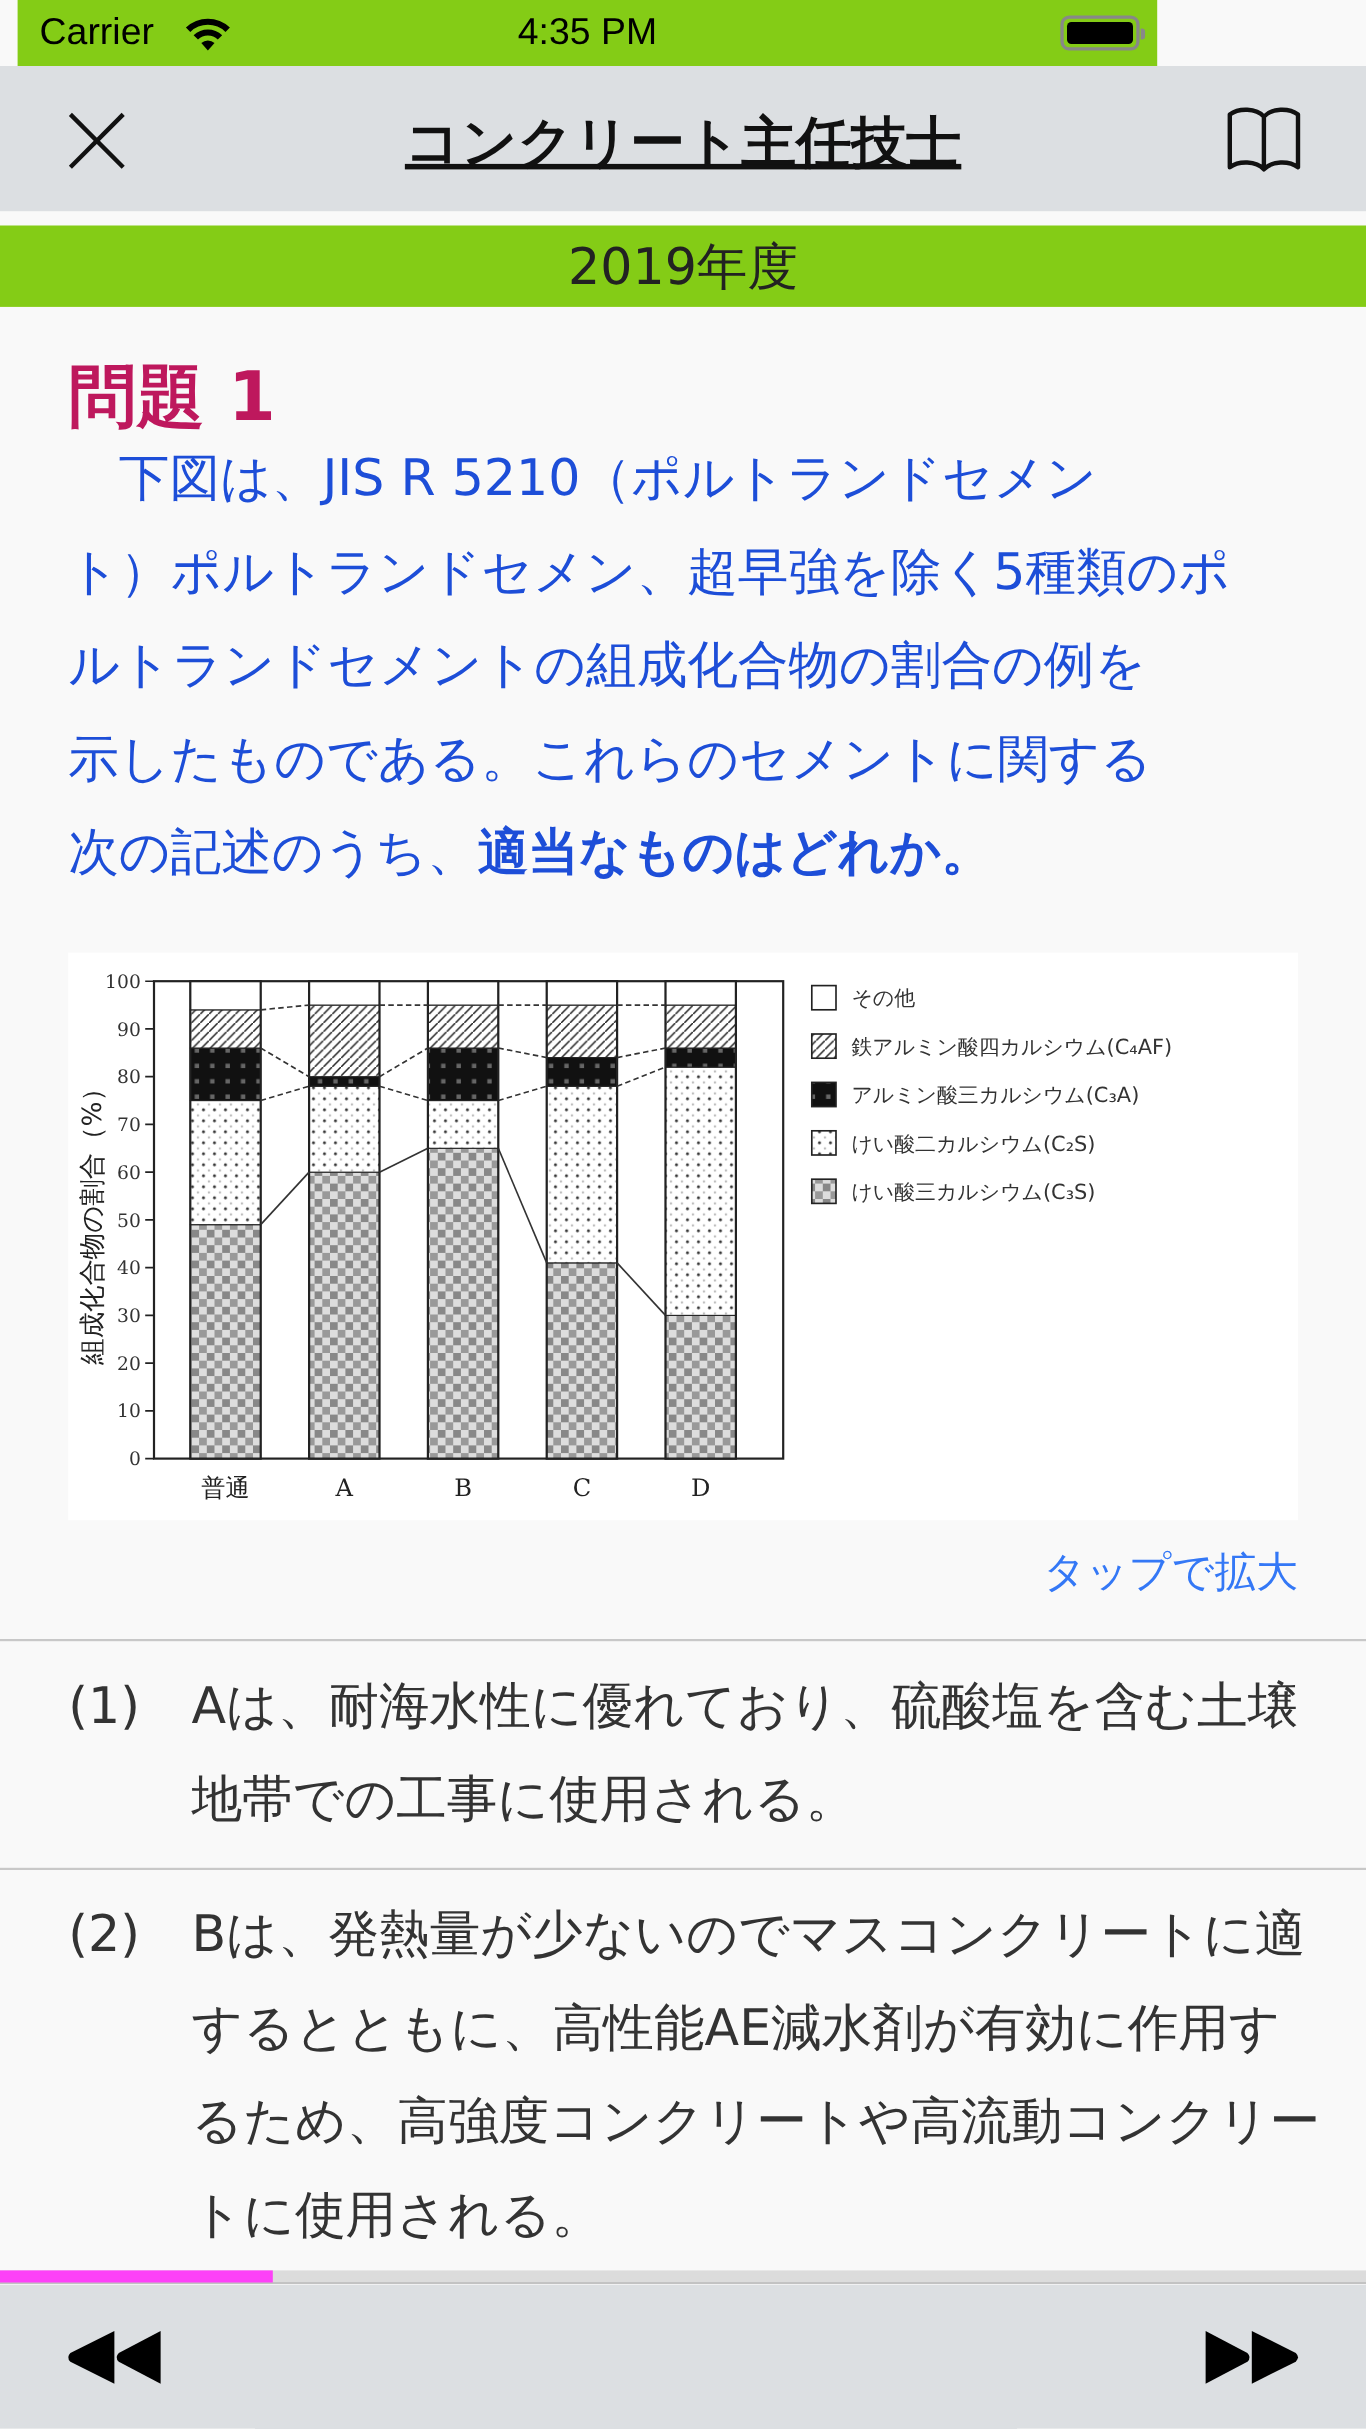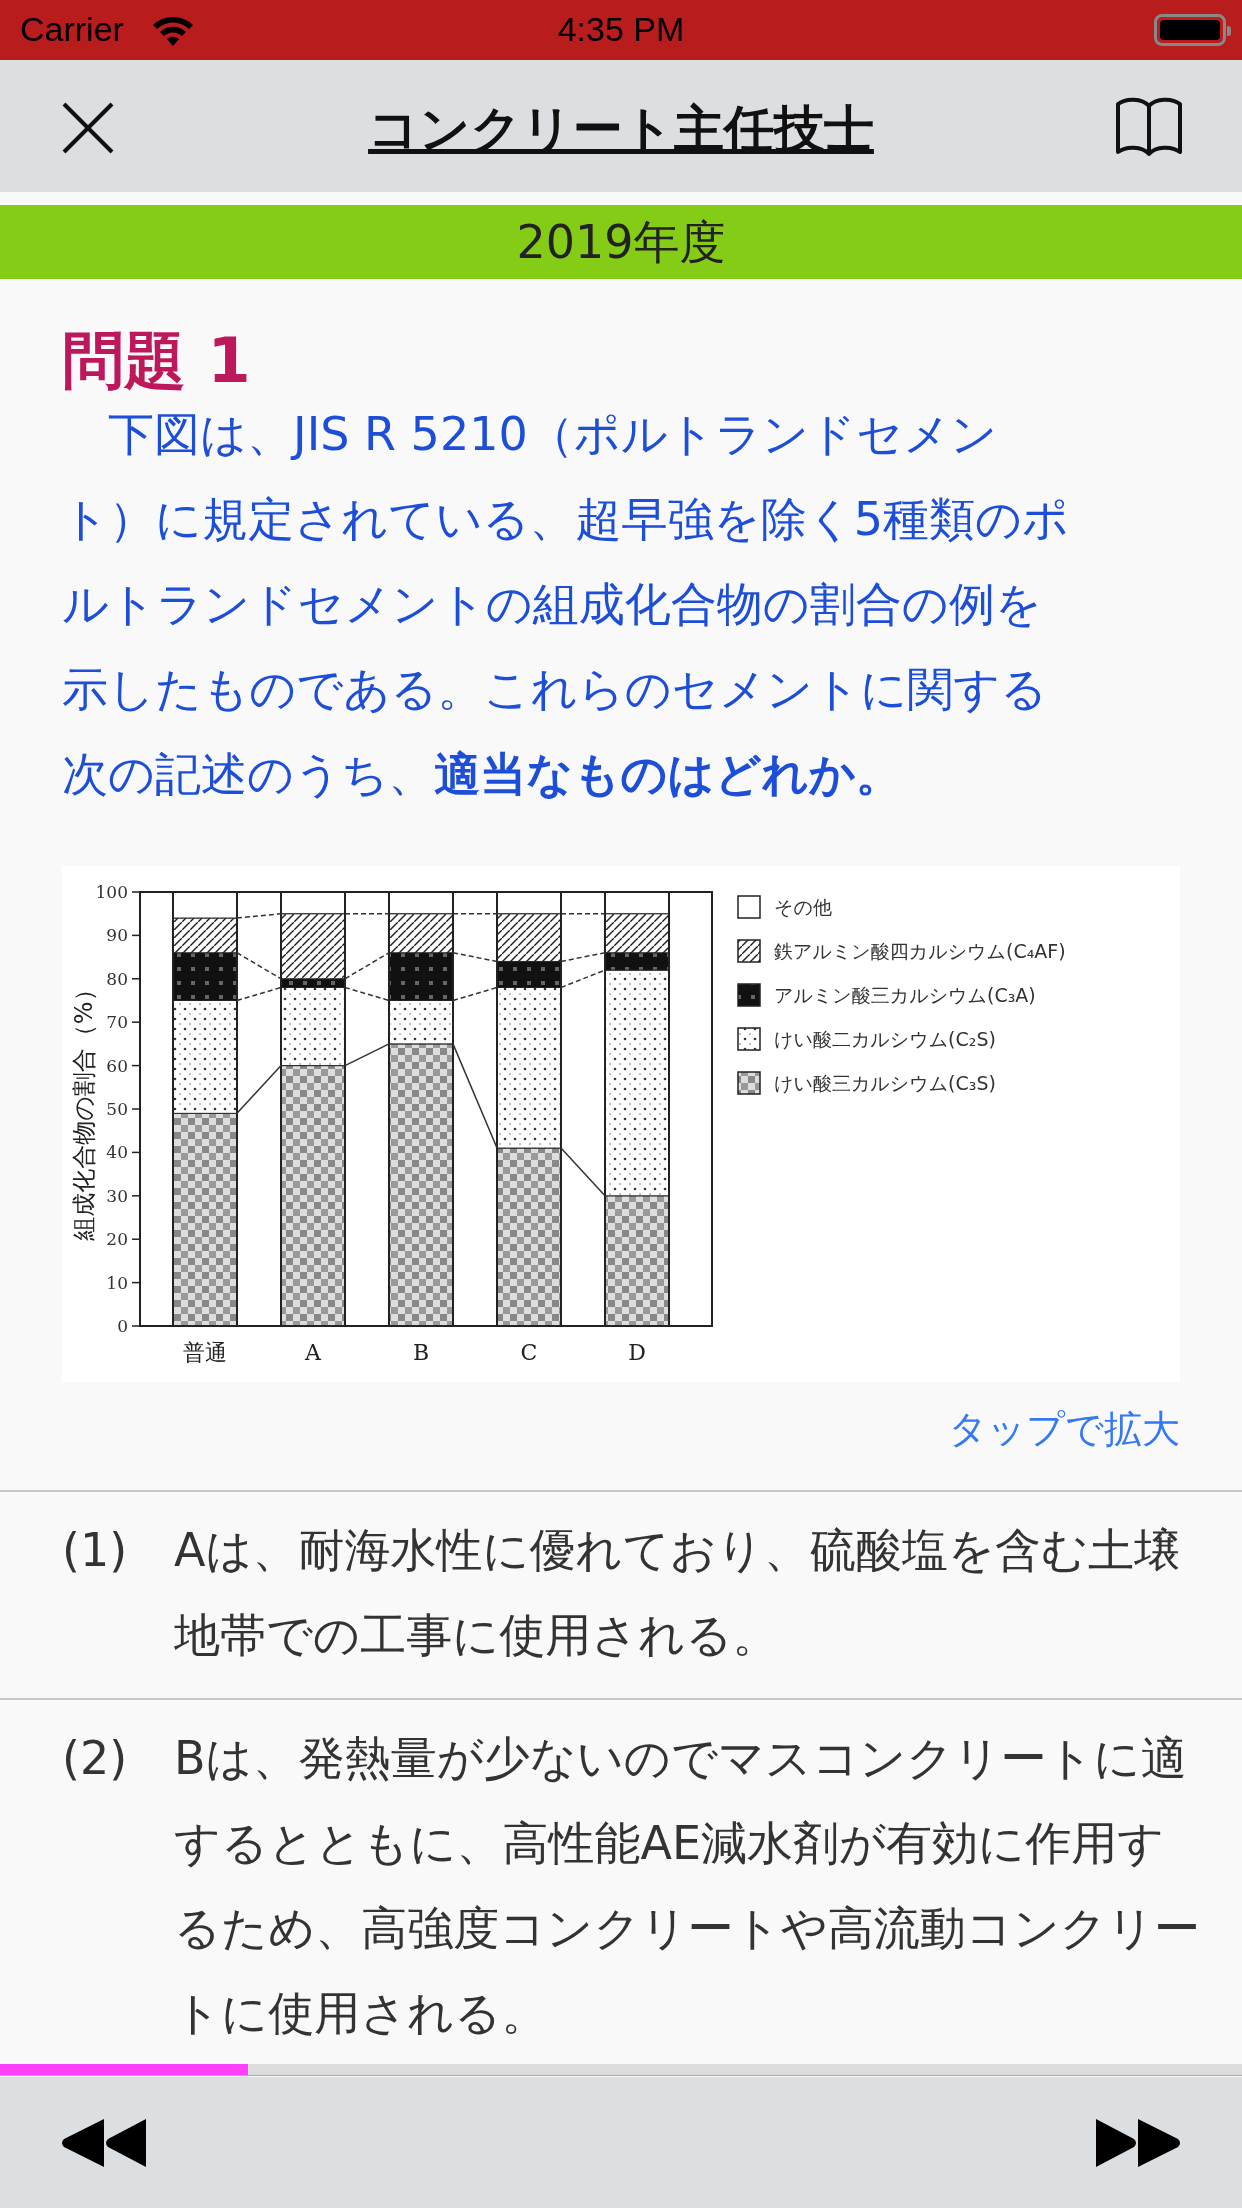--- a/index.html
+++ b/index.html
@@ -1,19 +1,19 @@
 <!DOCTYPE html>
 <html><head>
 <meta charset="utf-8">
 <style>
   * { box-sizing: border-box; margin: 0; padding: 0; }
   html, body { width: 1242px; height: 2208px; overflow: hidden; }
   body { background: #f9f9f9; font-family: "DejaVu Sans", "Liberation Sans", sans-serif; color: #333; position: relative; }
 
-  .statusbar { position: absolute; top: 0; left: 0; width: 1242px; height: 60px; background: #b91c1c; }
+  .statusbar { position: absolute; top: 0; left: 16px; width: 1036px; height: 60px; background: #84cc16; }
   .carrier { position: absolute; left: 20px; top: 10px; font-size: 34px; color: #000; font-family: "Liberation Sans", sans-serif; }
   .wifi { position: absolute; left: 150px; top: 14px; width: 46px; height: 34px; }
   .time { position: absolute; left: 0; right: 0; top: 10px; text-align: center; font-size: 34px; font-weight: normal; color: #000; font-family: "Liberation Sans", sans-serif; }
   .battery { position: absolute; right: 16px; top: 14px; width: 72px; height: 32px; border: 3px solid #888; border-radius: 8px; padding: 3px; }
   .battery .fill { width: 100%; height: 100%; background: #000; border-radius: 4px; }
   .battery:after { content: ""; position: absolute; right: -8px; top: 9px; width: 4px; height: 10px; background: #888; border-radius: 0 3px 3px 0; }
 
   .navbar { position: absolute; top: 60px; left: 0; width: 1242px; height: 132px; background: #dcdfe2; }
   .nav-close { position: absolute; left: 58px; top: 38px; width: 60px; height: 60px; }
   .nav-title { position: absolute; left: 0; right: 0; top: 36px; text-align: center; font-size: 50px; font-weight: bold; color: #111; text-decoration: underline; }
@@ -68,21 +68,21 @@
   <svg class="nav-book" viewBox="0 0 70 62">
     <path d="M35 10 C28 2 12 2 4 8 L4 56 C12 50 28 50 35 58 C42 50 58 50 66 56 L66 8 C58 2 42 2 35 10 Z M35 10 L35 58" fill="none" stroke="#111" stroke-width="4" stroke-linejoin="round"></path>
   </svg>
 </div>
 
 <div class="yearbar">2019年度</div>
 
 <div class="qnum">問題 1</div>
 <div class="qtext">
   <div>　下図は、JIS R 5210（ポルトランドセメン</div>
-  <div>ト）に規定されている、超早強を除く5種類のポ</div>
+  <div>ト）ポルトランドセメン、超早強を除く5種類のポ</div>
   <div>ルトランドセメントの組成化合物の割合の例を</div>
   <div>示したものである。これらのセメントに関する</div>
   <div><span>次の記述のうち、</span><b>適当なものはどれか。</b></div>
 </div>
 
 <div class="chart-wrap">
   <svg class="chart-svg" id="chart" viewBox="0 0 1118 516">
       <defs>
     <pattern id="p-c3s" width="14" height="14" patternUnits="userSpaceOnUse">
       <rect width="14" height="14" fill="#ddd"></rect>

